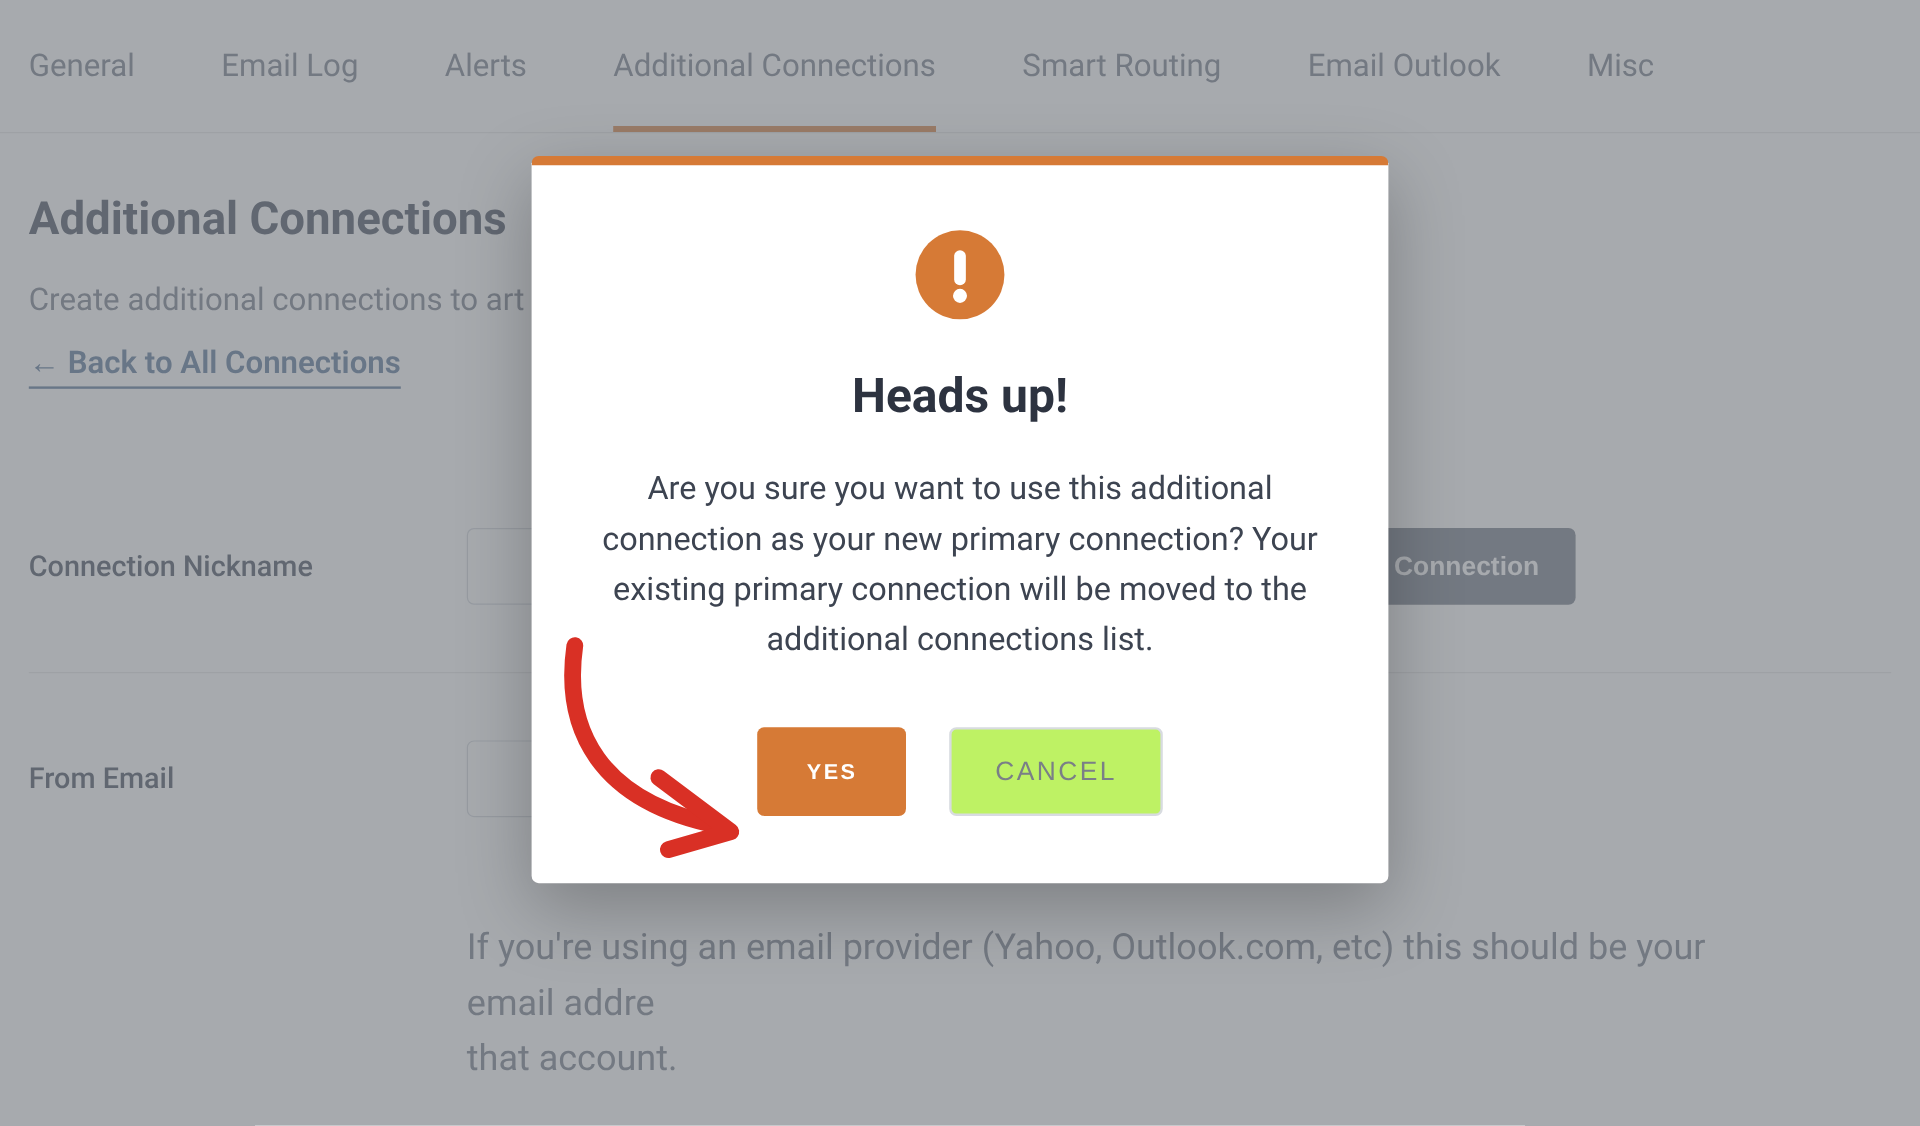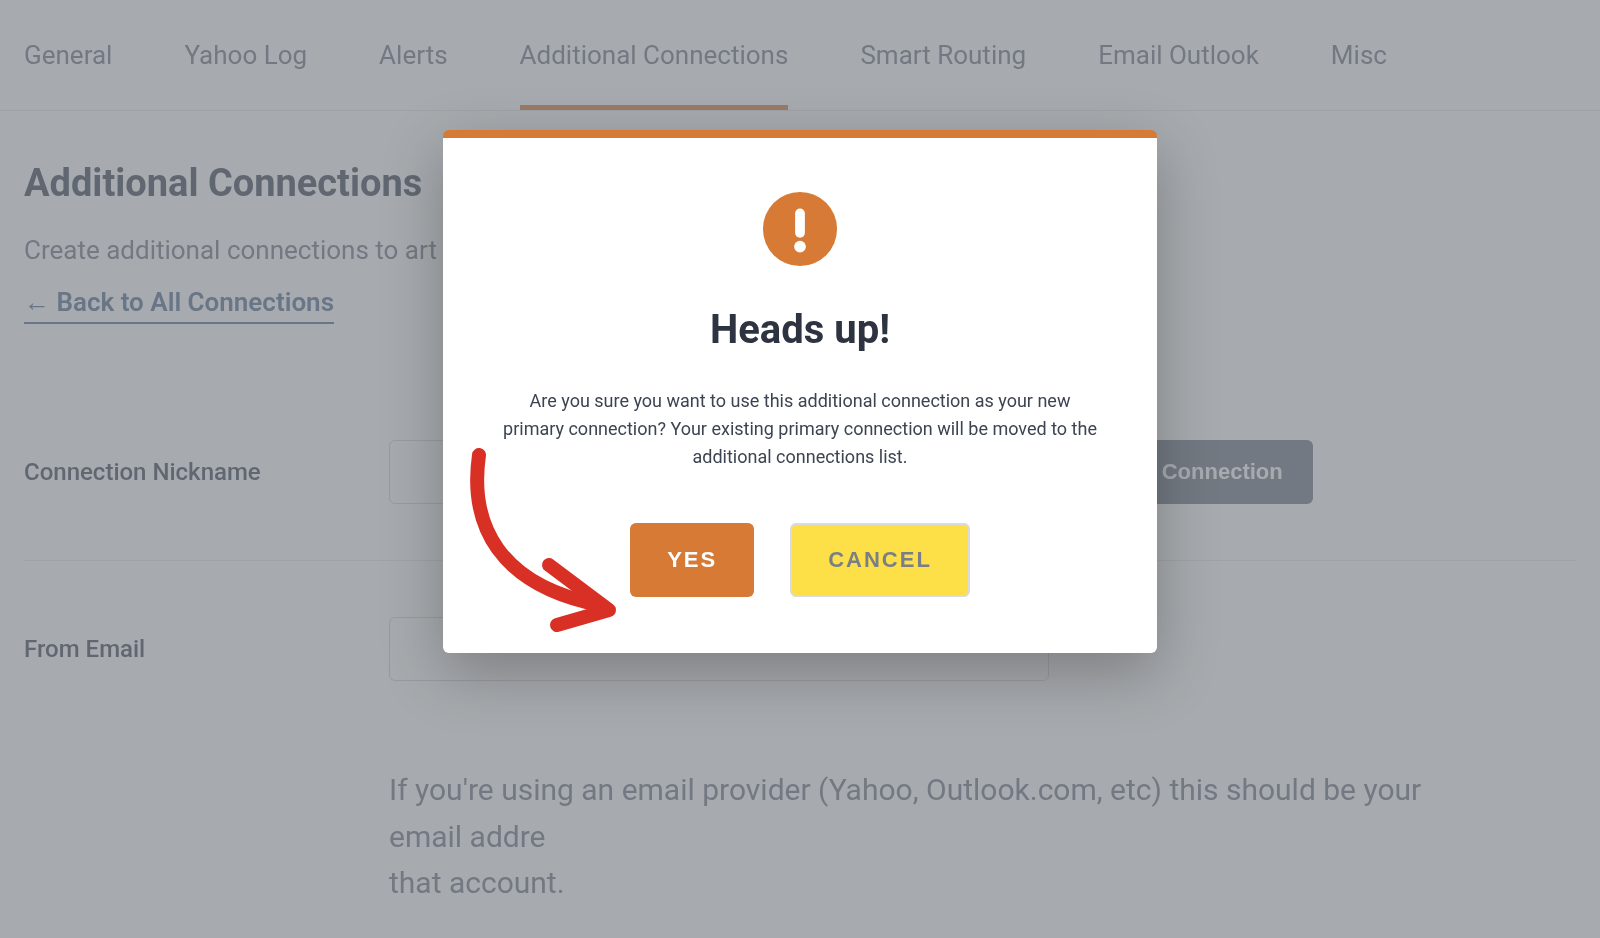--- a/index.html
+++ b/index.html
@@ -151,48 +151,48 @@
     width: 78px;
     height: 78px;
   }
   .modal-title {
     font-size: 40px;
     font-weight: 700;
     color: #2d3340;
     margin-bottom: 34px;
   }
   .modal-body {
-    font-size: 18px;
+    font-size: 27px;
     line-height: 1.55;
     color: #3d4451;
     margin-bottom: 52px;
   }
   .modal-actions {
     display: flex;
     justify-content: center;
     gap: 36px;
   }
   .btn-yes {
     background: #d67a36;
     color: #fff;
     border: 0;
-    font-size: 22px;
+    font-size: 18px;
     font-weight: 800;
     letter-spacing: 2px;
     padding: 24px 36px;
     border-radius: 6px;
     cursor: pointer;
     min-width: 124px;
   }
   .btn-cancel {
-    background: #fde047;
+    background: #bef264;
     color: #7a7f87;
     border: 2px solid #d8dbe0;
     font-size: 22px;
-    font-weight: 700;
+    font-weight: 400;
     letter-spacing: 2px;
     padding: 22px 36px;
     border-radius: 6px;
     cursor: pointer;
     min-width: 176px;
   }
 
   
   .arrow-anno {
     position: absolute;
@@ -201,21 +201,21 @@
     width: 200px;
     height: 200px;
     pointer-events: none;
   }
 </style>
 </head>
 <body>
 
 <div class="tabs">
   <div class="tab">General</div>
-  <div class="tab">Yahoo Log</div>
+  <div class="tab">Email Log</div>
   <div class="tab">Alerts</div>
   <div class="tab active">Additional Connections</div>
   <div class="tab">Smart Routing</div>
   <div class="tab">Email Outlook</div>
   <div class="tab">Misc</div>
 </div>
 
 <div class="page">
   <h1 class="page-title">Additional Connections</h1>
   <p class="page-desc">

